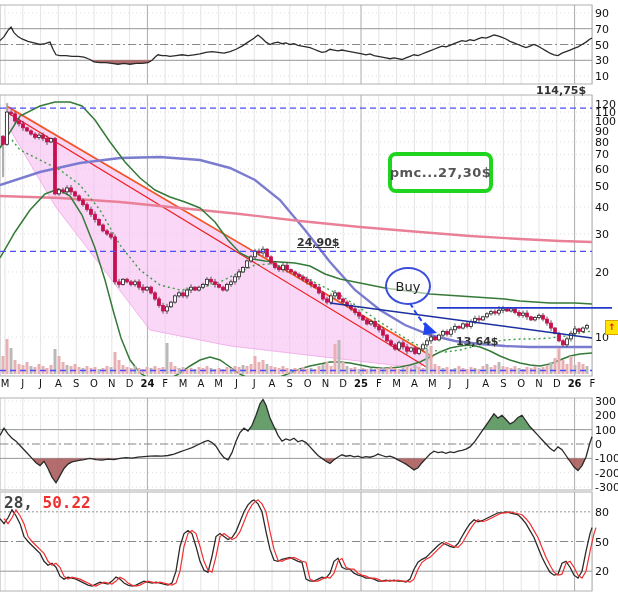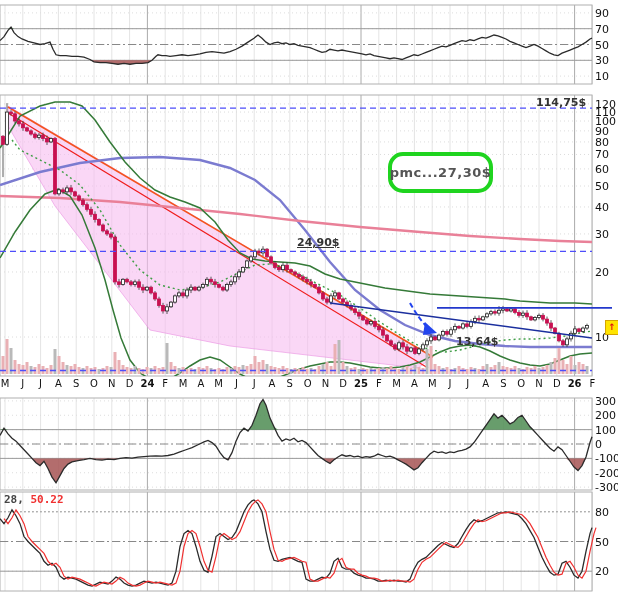--- a/index.html
+++ b/index.html
@@ -1,27 +1,27 @@
 <!DOCTYPE html>
 <html><head>
 <meta charset="utf-8">
 <style>
   html,body{margin:0;padding:0;background:#fff;}
   #root{position:relative;width:618px;height:593px;background:#fff;overflow:hidden;
         font-family:"DejaVu Sans",sans-serif;}
   svg{position:absolute;left:0;top:0;}
   .ann{position:absolute;font-family:"DejaVu Sans",sans-serif;color:#222;white-space:nowrap;}
   .price-label{font-size:11px;font-weight:700;color:#333;}
-  .pmc-box{left:388px;top:152px;width:97px;height:33px;border:4px solid #1fd41f;border-radius:15px;
+  .pmc-box{left:388px;top:152px;width:97px;height:33px;border:4px solid #1fd41f;border-radius:8px;
            background:#fff;display:flex;align-items:center;justify-content:center;
            font-size:13px;font-weight:700;color:#555;letter-spacing:.5px;}
   .buy-ellipse{left:385px;top:267px;width:42px;height:34px;border:2px solid #3b4fd8;border-radius:50%;
            background:rgba(255,255,255,.55);display:flex;align-items:center;justify-content:center;
            font-size:13px;color:#222;}
-  .stoch-label{left:4px;top:493px;font-size:11px;font-weight:700;font-family:"DejaVu Sans Mono",monospace;}
+  .stoch-label{left:4px;top:493px;font-size:16px;font-weight:700;font-family:"DejaVu Sans Mono",monospace;}
   .stoch-label .k{color:#444;}
   .stoch-label .d{color:#f03030;}
   .price-tag{left:605px;top:320px;width:12px;height:13px;background:#ffe400;border:1px solid #d5a400;
            color:#e01010;font-size:9px;line-height:12px;text-align:center;font-weight:700;}
 </style>
 </head>
 <body>
 
 <div id="root">
   <svg id="chart" width="618" height="593">
@@ -748,30 +748,33 @@
         <text x="485.6" y="387" font-size="10" fill="#111" text-anchor="middle" font-weight="400" font-family="DejaVu Sans, sans-serif">A</text>
         <text x="503.40000000000003" y="387" font-size="10" fill="#111" text-anchor="middle" font-weight="400" font-family="DejaVu Sans, sans-serif">S</text>
         <text x="521.2" y="387" font-size="10" fill="#111" text-anchor="middle" font-weight="400" font-family="DejaVu Sans, sans-serif">O</text>
         <text x="539" y="387" font-size="10" fill="#111" text-anchor="middle" font-weight="400" font-family="DejaVu Sans, sans-serif">N</text>
         <text x="556.8000000000001" y="387" font-size="10" fill="#111" text-anchor="middle" font-weight="400" font-family="DejaVu Sans, sans-serif">D</text>
         <text x="574.6" y="387" font-size="10" fill="#111" text-anchor="middle" font-weight="700" font-family="DejaVu Sans, sans-serif">26</text>
         <text x="592.4" y="387" font-size="10" fill="#111" text-anchor="middle" font-weight="400" font-family="DejaVu Sans, sans-serif">F</text>
       </g>
     </svg>
 
-  <div class="ann price-label" style="left:536px;top:96px;width:48px;text-align:right;">114,75$</div>
+  <div class="ann price-label" style="left:536px;top:84px;width:48px;text-align:right;">114,75$</div>
 
   <div class="ann price-label" style="left:297px;top:236px;text-decoration:underline;">24,90$</div>
 
   <div class="ann price-label" style="left:456px;top:293px;margin-top:42px;">13,64$</div>
 
   <div class="ann pmc-box">
     <span>pmc...27,30$</span>
   </div>
 
+  <div class="ann buy-ellipse">
+    <span>Buy</span>
+  </div>
 
   <div class="ann stoch-label">
     <span class="k">28,</span>
     <span class="d">50.22</span>
   </div>
 
   <div class="ann price-tag">
     <span>↑</span>
   </div>
 </div>

